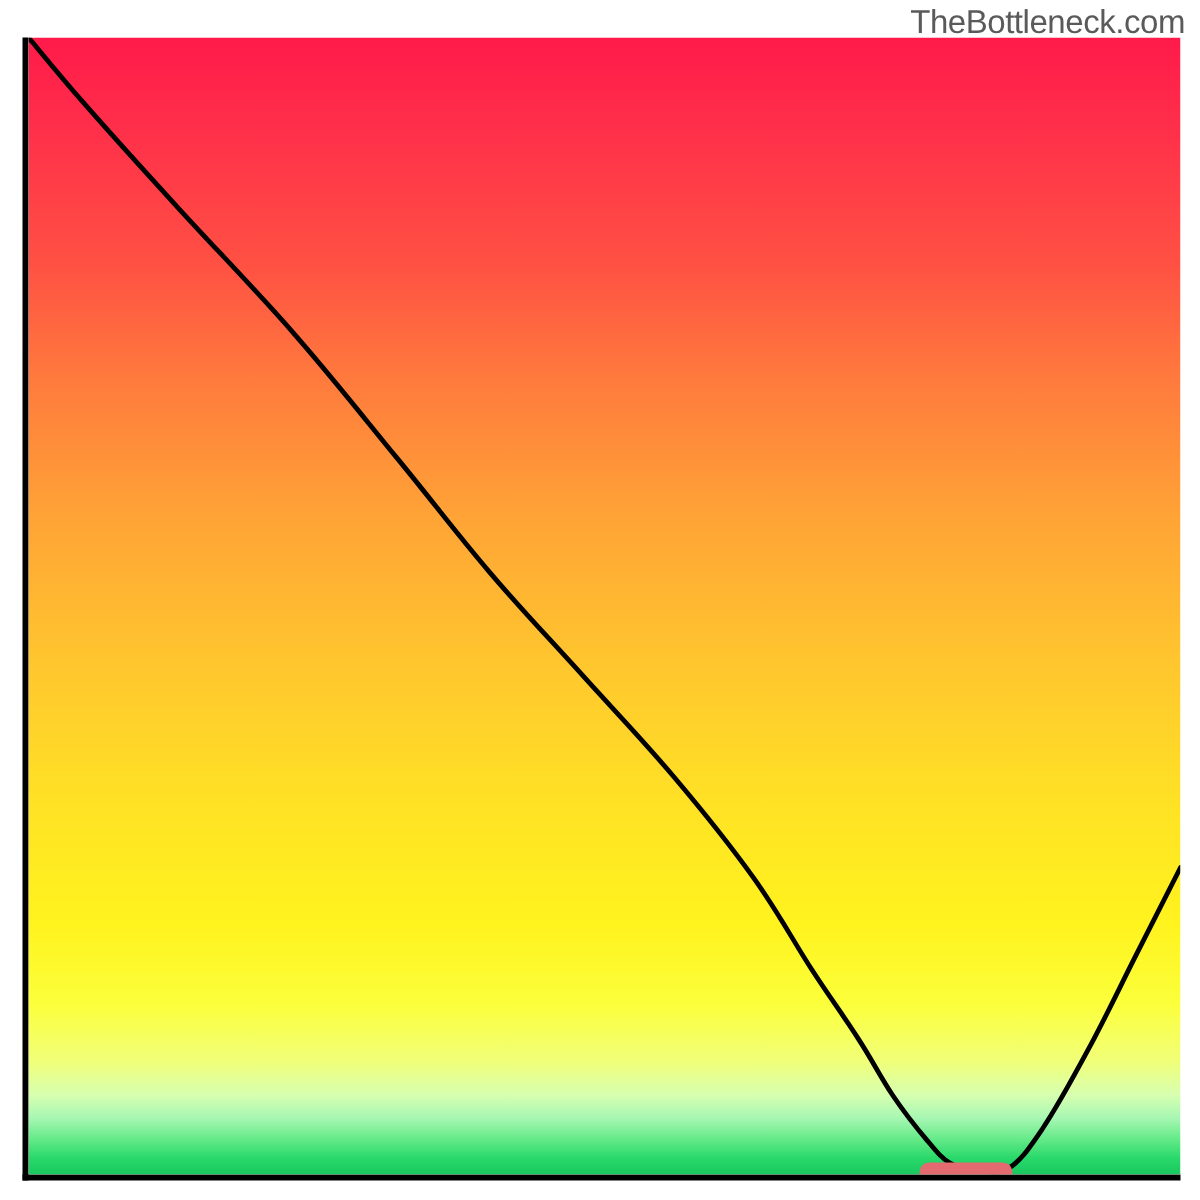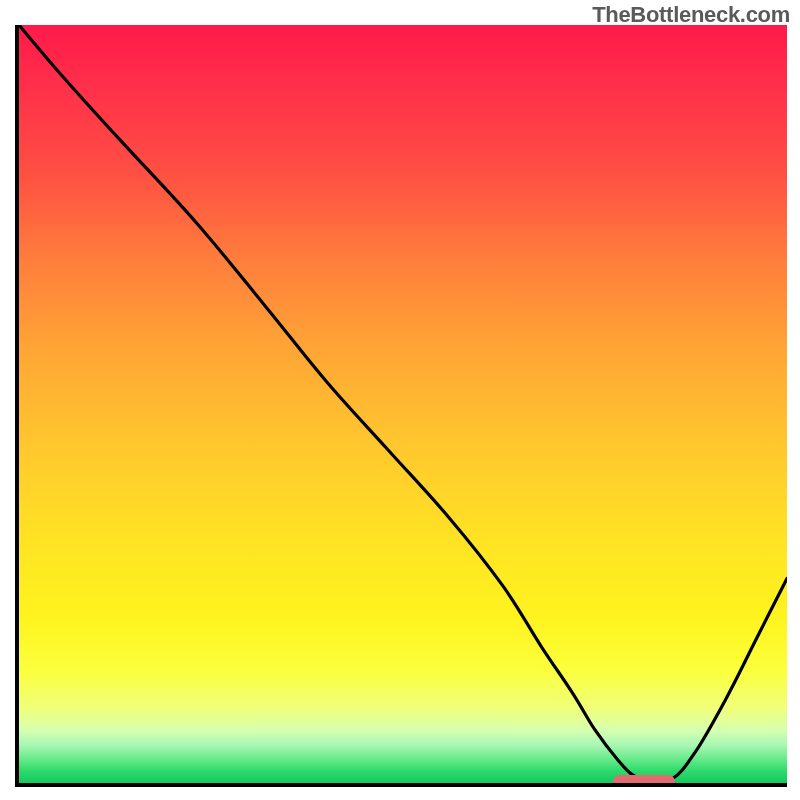--- a/index.html
+++ b/index.html
@@ -14,21 +14,21 @@
   .container {
     position: relative;
     width: 800px;
     height: 800px;
   }
   .watermark {
     position: absolute;
     top: 2px;
     right: 10px;
     font-size: 22px;
-    font-weight: 700;
+    font-weight: 400;
     color: #5a5a5a;
     letter-spacing: -0.3px;
   }
   .plot-area {
     position: absolute;
     left: 15px;
     top: 25px;
     width: 772px;
     height: 762px;
     box-sizing: border-box;

